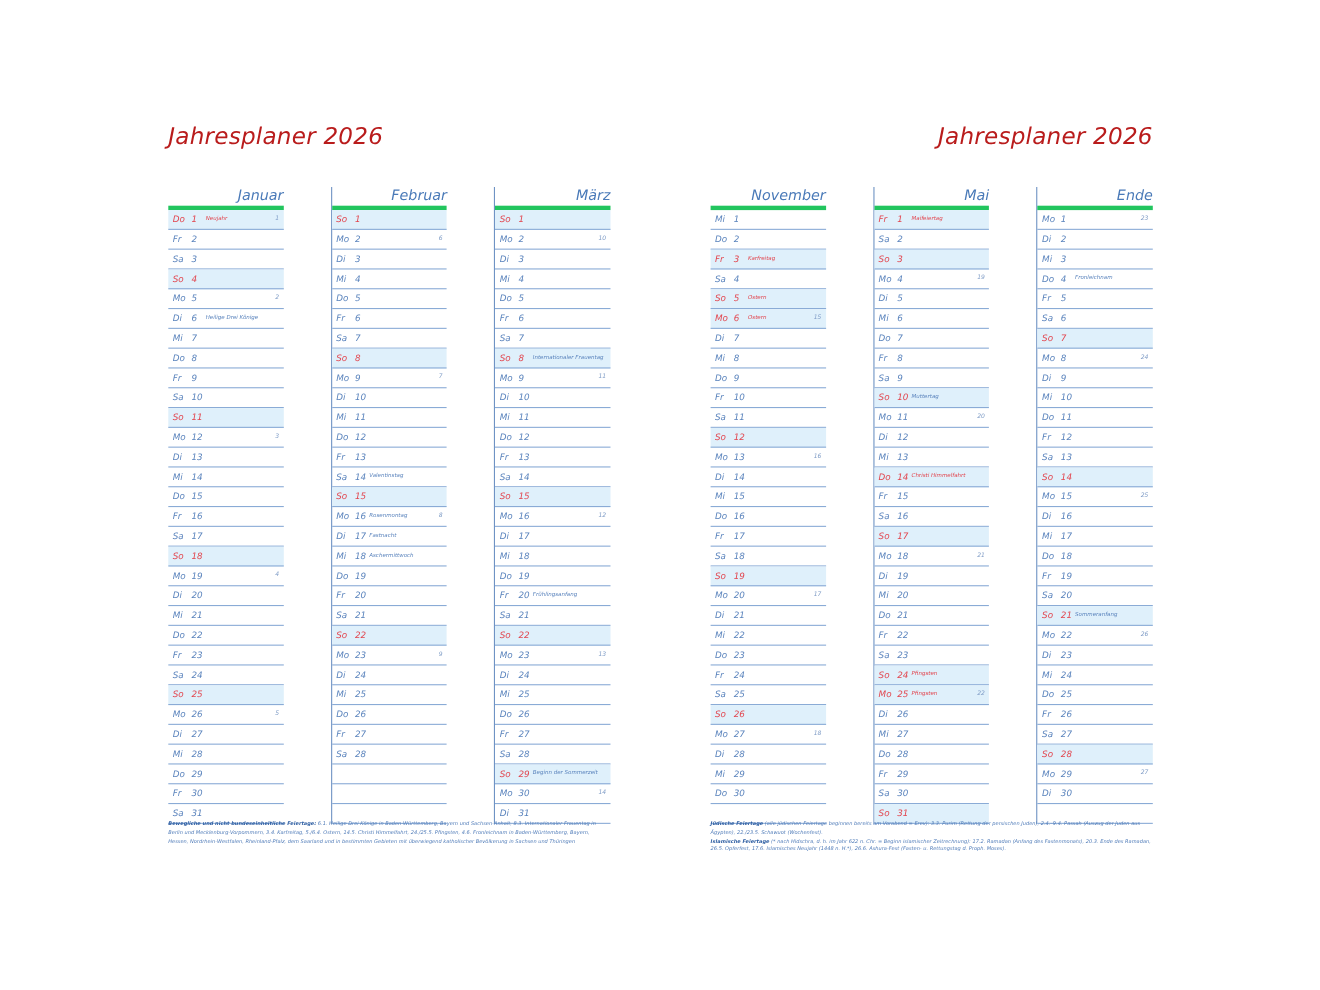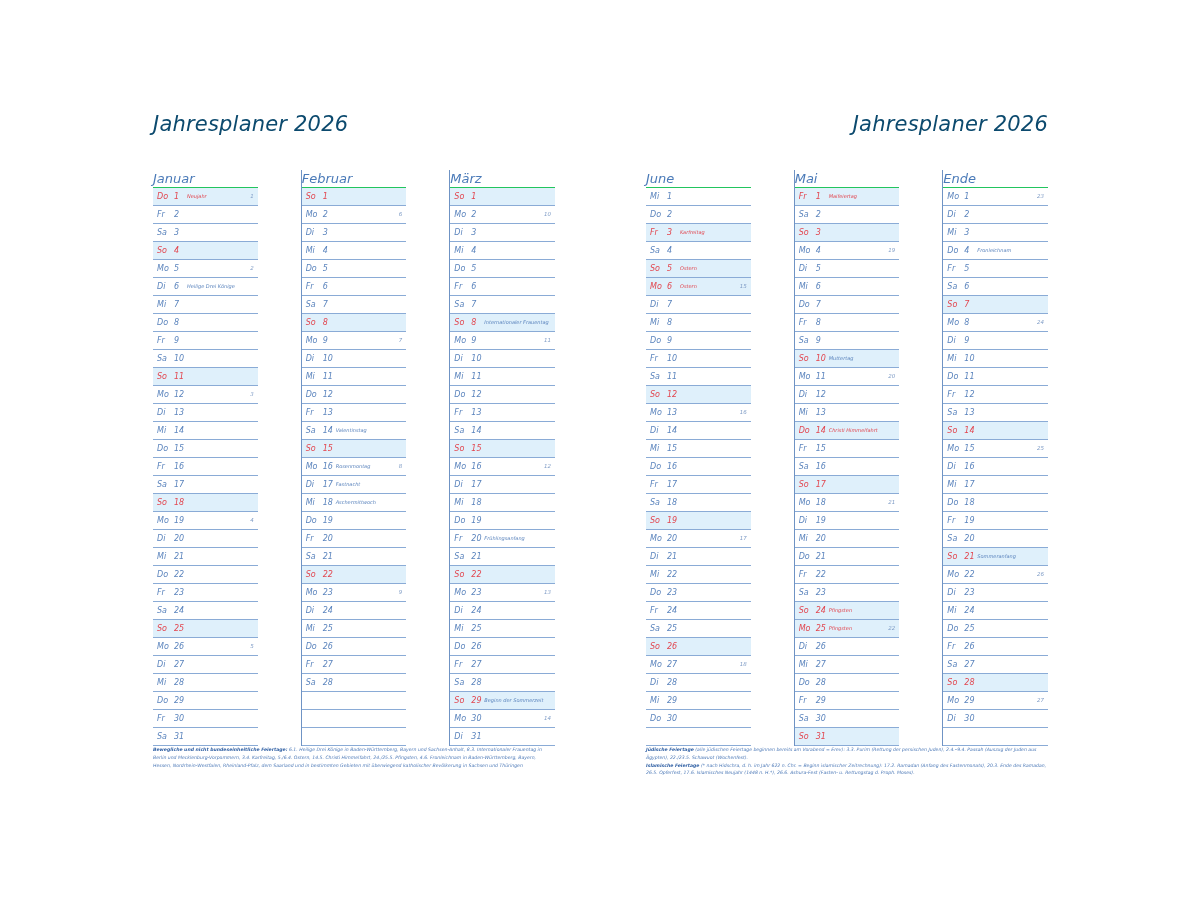--- a/index.html
+++ b/index.html
@@ -1,26 +1,26 @@
 <!DOCTYPE html>
 <html><head>
 <meta charset="utf-8">
 <style>
   html,body{margin:0;padding:0;background:#fff;}
   body{width:1200px;height:900px;position:relative;overflow:hidden;font-family:"DejaVu Sans",sans-serif;}
   .page{position:absolute;top:0;width:402px;}
   .page.left{left:153px;}
   .page.right{left:646px;}
-  .title{position:absolute;top:112px;font-size:21px;font-style:italic;color:#0c4a6e;white-space:nowrap;letter-spacing:0.2px;font-family:"DejaVu Sans",sans-serif;}
+  .title{position:absolute;top:112px;font-size:21px;font-style:italic;color:#b91c1c;white-space:nowrap;letter-spacing:0.2px;font-family:"DejaVu Sans",sans-serif;}
   .page.left .title{left:0;}
   .page.right .title{right:0;}
   .grid{position:absolute;top:170px;left:0;width:402px;display:flex;}
   .month{width:134px;position:relative;}
   .month + .month{border-left:1px solid #6f93c4;margin-left:43px;}
-  .mhead{height:17px;line-height:17px;text-align:left;font-size:13px;font-style:italic;color:#4a7ab8;border-bottom:1px solid #22c55e;}
+  .mhead{height:17px;line-height:17px;text-align:right;font-size:13px;font-style:italic;color:#4a7ab8;border-bottom:4px solid #22c55e;}
   .row{height:17px;border-bottom:1px solid #8aabd6;position:relative;font-size:8px;font-style:italic;color:#5b84bd;line-height:17px;}
   .row.hl{background:#dff0fb;}
   .row.red .wd,.row.red .dn,.row.red .ev{color:#e2464f;}
   .row.empty{}
   .wd{position:absolute;left:4px;width:18px;}
   .dn{position:absolute;left:21px;width:14px;}
   .ev{position:absolute;left:34px;font-size:5px;white-space:nowrap;color:#5b84bd;}
   .kw{position:absolute;right:4px;font-size:5.5px;color:#7f9cc6;}
   .notes{position:absolute;top:746px;left:0;width:402px;font-size:4.6px;line-height:7.8px;font-style:italic;color:#4f7bb8;}
   .notes b{font-weight:bold;color:#2f5fa3;}
@@ -429,21 +429,21 @@
     </div>
   <div class="notes">
       <div><b>Bewegliche und nicht bundeseinheitliche Feiertage:</b><span> 6.1. Heilige Drei Könige in Baden-Württemberg, Bayern und Sachsen-Anhalt, 8.3. Internationaler Frauentag in Berlin und Mecklenburg-Vorpommern, 3.4. Karfreitag, 5./6.4. Ostern, 14.5. Christi Himmelfahrt, 24./25.5. Pfingsten, 4.6. Fronleichnam in Baden-Württemberg, Bayern, Hessen, Nordrhein-Westfalen, Rheinland-Pfalz, dem Saarland und in bestimmten Gebieten mit überwiegend katholischer Bevölkerung in Sachsen und Thüringen</span></div>
     </div>
 </div>
 
 <div class="page right">
   <div class="title">Jahresplaner 2026</div>
   <div class="grid">
       <div class="month">
-        <div class="mhead">June</div>
+        <div class="mhead">November</div>
         <div class="row">
           <span class="wd">Mi</span>
           <span class="dn">1</span>
         </div>
         <div class="row">
           <span class="wd">Do</span>
           <span class="dn">2</span>
         </div>
         <div class="row hl red">
           <span class="wd">Fr</span>

